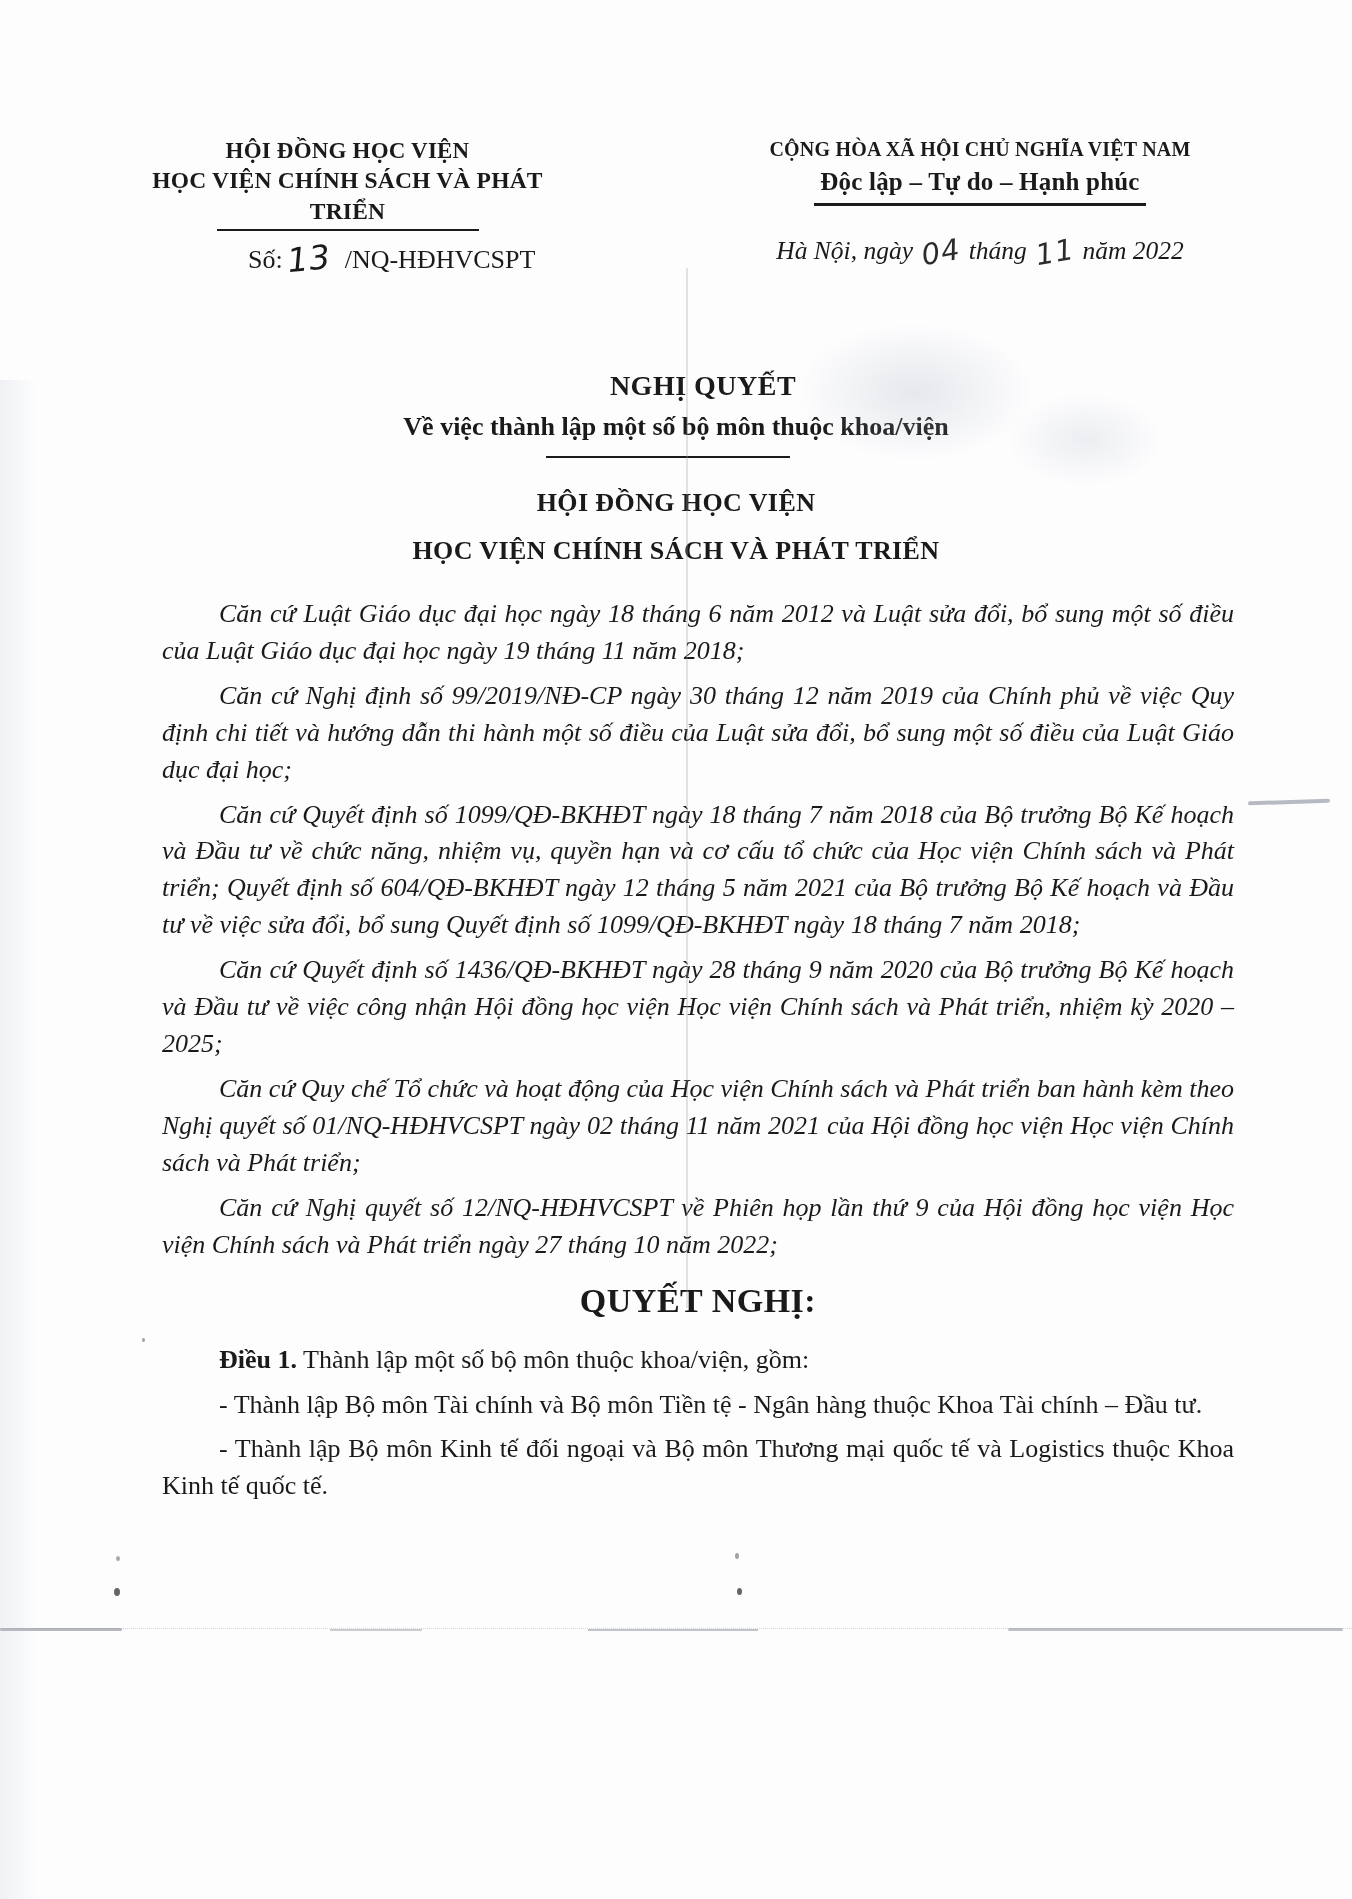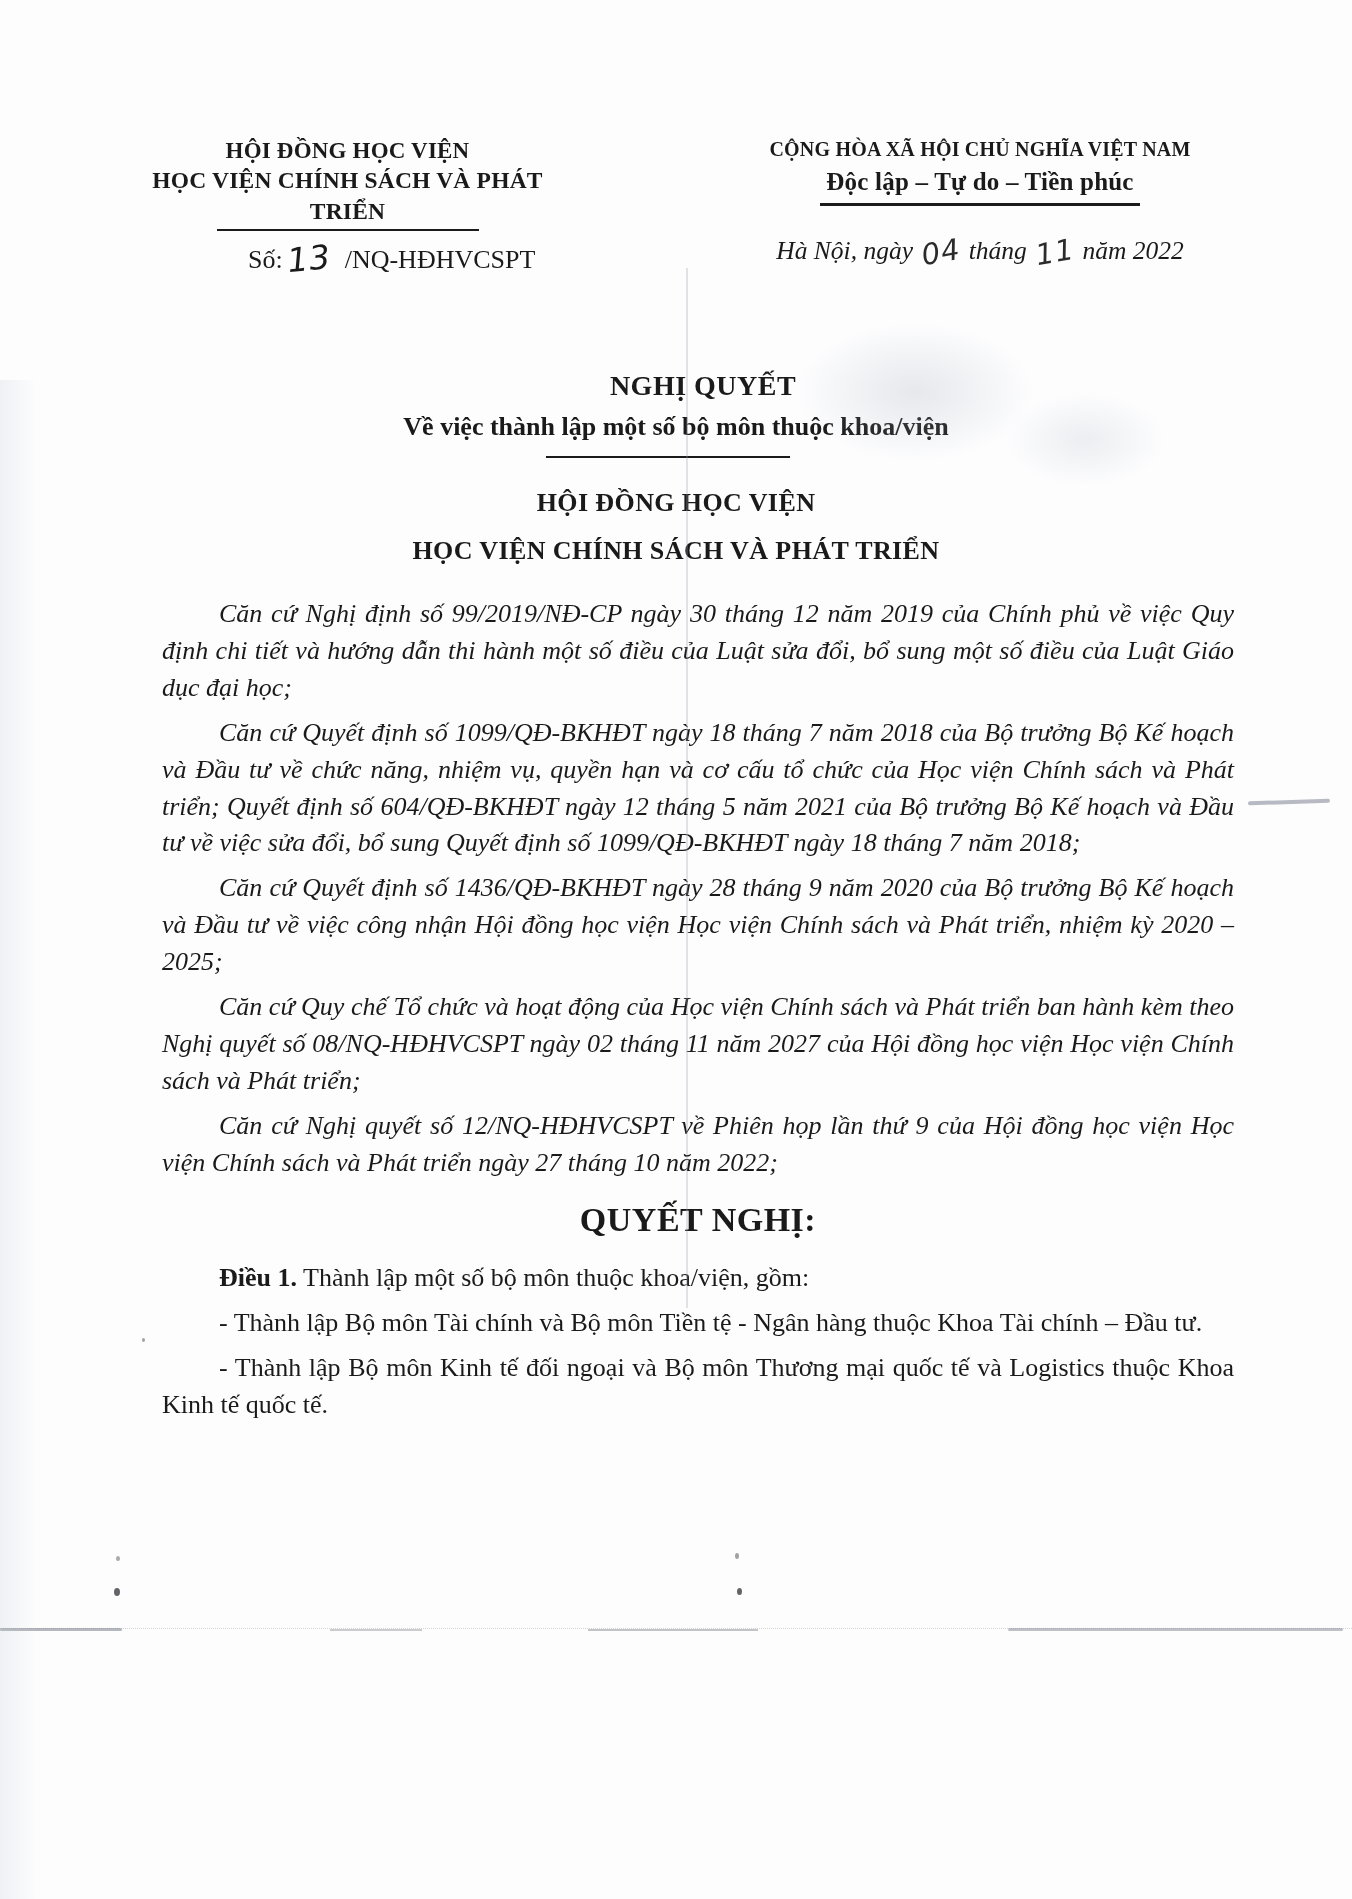--- a/index.html
+++ b/index.html
@@ -94,41 +94,42 @@
     <div class="l2">HỘI ĐỒNG HỌC VIỆN</div>
     <div class="l3">HỌC VIỆN CHÍNH SÁCH VÀ PHÁT TRIỂN</div>
     <div class="hdr-underline"></div>
     <div class="so-line">
       <span>Số:</span><span class="handwritten">13</span><span>/NQ-HĐHVCSPT</span>
     </div>
   </div>
 
   <div class="hdr-right">
     <div class="r1">CỘNG HÒA XÃ HỘI CHỦ NGHĨA VIỆT NAM</div>
-    <div><span class="r2">Độc lập – Tự do – Tiền phúc</span></div>
+    <div><span class="r2">Độc lập – Tự do – Hạnh phúc</span></div>
     <div class="date-line">
       <span>Hà Nội, ngày</span>
       <span class="handwritten">04</span>
       <span>tháng</span>
       <span class="handwritten">11</span>
       <span>năm 2022</span>
     </div>
   </div>
 
   <div class="doc-title">NGHỊ QUYẾT</div>
   <div class="doc-subtitle">Về việc thành lập một số bộ môn thuộc khoa/viện</div>
   <div class="title-underline"></div>
   <div class="issuer1">HỘI ĐỒNG HỌC VIỆN</div>
   <div class="issuer2">HỌC VIỆN CHÍNH SÁCH VÀ PHÁT TRIỂN</div>
 
   <div class="bodytext">
+    <p class="it">Căn cứ Luật Giáo dục đại học ngày 18 tháng 6 năm 2012 và Luật sửa đổi, bổ sung một số điều của Luật Giáo dục đại học ngày 19 tháng 11 năm 2018;</p>
     <p class="it">Căn cứ Nghị định số 99/2019/NĐ-CP ngày 30 tháng 12 năm 2019 của Chính phủ về việc Quy định chi tiết và hướng dẫn thi hành một số điều của Luật sửa đổi, bổ sung một số điều của Luật Giáo dục đại học;</p>
     <p class="it">Căn cứ Quyết định số 1099/QĐ-BKHĐT ngày 18 tháng 7 năm 2018 của Bộ trưởng Bộ Kế hoạch và Đầu tư về chức năng, nhiệm vụ, quyền hạn và cơ cấu tổ chức của Học viện Chính sách và Phát triển; Quyết định số 604/QĐ-BKHĐT ngày 12 tháng 5 năm 2021 của Bộ trưởng Bộ Kế hoạch và Đầu tư về việc sửa đổi, bổ sung Quyết định số 1099/QĐ-BKHĐT ngày 18 tháng 7 năm 2018;</p>
     <p class="it">Căn cứ Quyết định số 1436/QĐ-BKHĐT  ngày 28 tháng 9 năm 2020 của Bộ trưởng Bộ Kế hoạch và Đầu tư về việc công nhận Hội đồng học viện Học viện Chính sách và Phát triển, nhiệm kỳ 2020 – 2025;</p>
-    <p class="it">Căn cứ Quy chế Tổ chức và hoạt động của Học viện Chính sách và Phát triển ban hành kèm theo Nghị quyết số 08/NQ-HĐHVCSPT ngày 02 tháng 11 năm 2027 của Hội đồng học viện Học viện Chính sách và Phát triển;</p>
+    <p class="it">Căn cứ Quy chế Tổ chức và hoạt động của Học viện Chính sách và Phát triển ban hành kèm theo Nghị quyết số 01/NQ-HĐHVCSPT ngày 02 tháng 11 năm 2021 của Hội đồng học viện Học viện Chính sách và Phát triển;</p>
     <p class="it">Căn cứ Nghị quyết số 12/NQ-HĐHVCSPT về Phiên họp lần thứ 9 của Hội đồng học viện Học viện Chính sách và Phát triển ngày 27 tháng 10 năm 2022;</p>
 
     <div class="quyet-nghi">QUYẾT NGHỊ:</div>
 
     <p><span class="bold">Điều 1.</span><span> Thành lập một số bộ môn thuộc khoa/viện, gồm:</span></p>
     <p>- Thành lập Bộ môn Tài chính và Bộ môn Tiền tệ - Ngân hàng thuộc Khoa Tài chính – Đầu tư.</p>
     <p>- Thành lập Bộ môn Kinh tế đối ngoại và Bộ môn Thương mại quốc tế và Logistics thuộc Khoa Kinh tế quốc tế.</p>
   </div>
 
   <div class="fold-line"></div>

